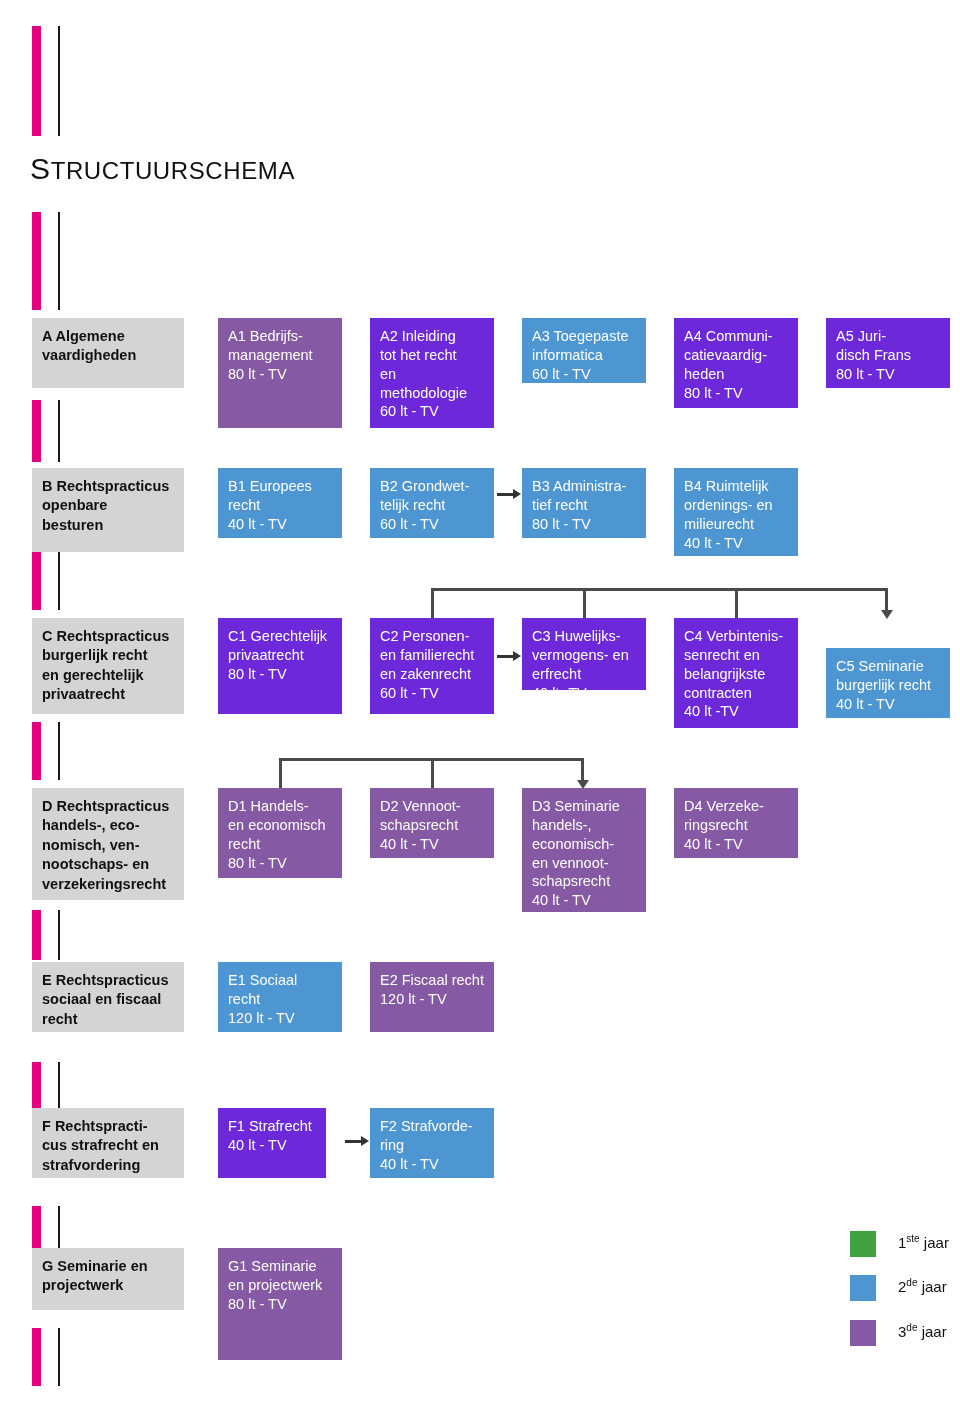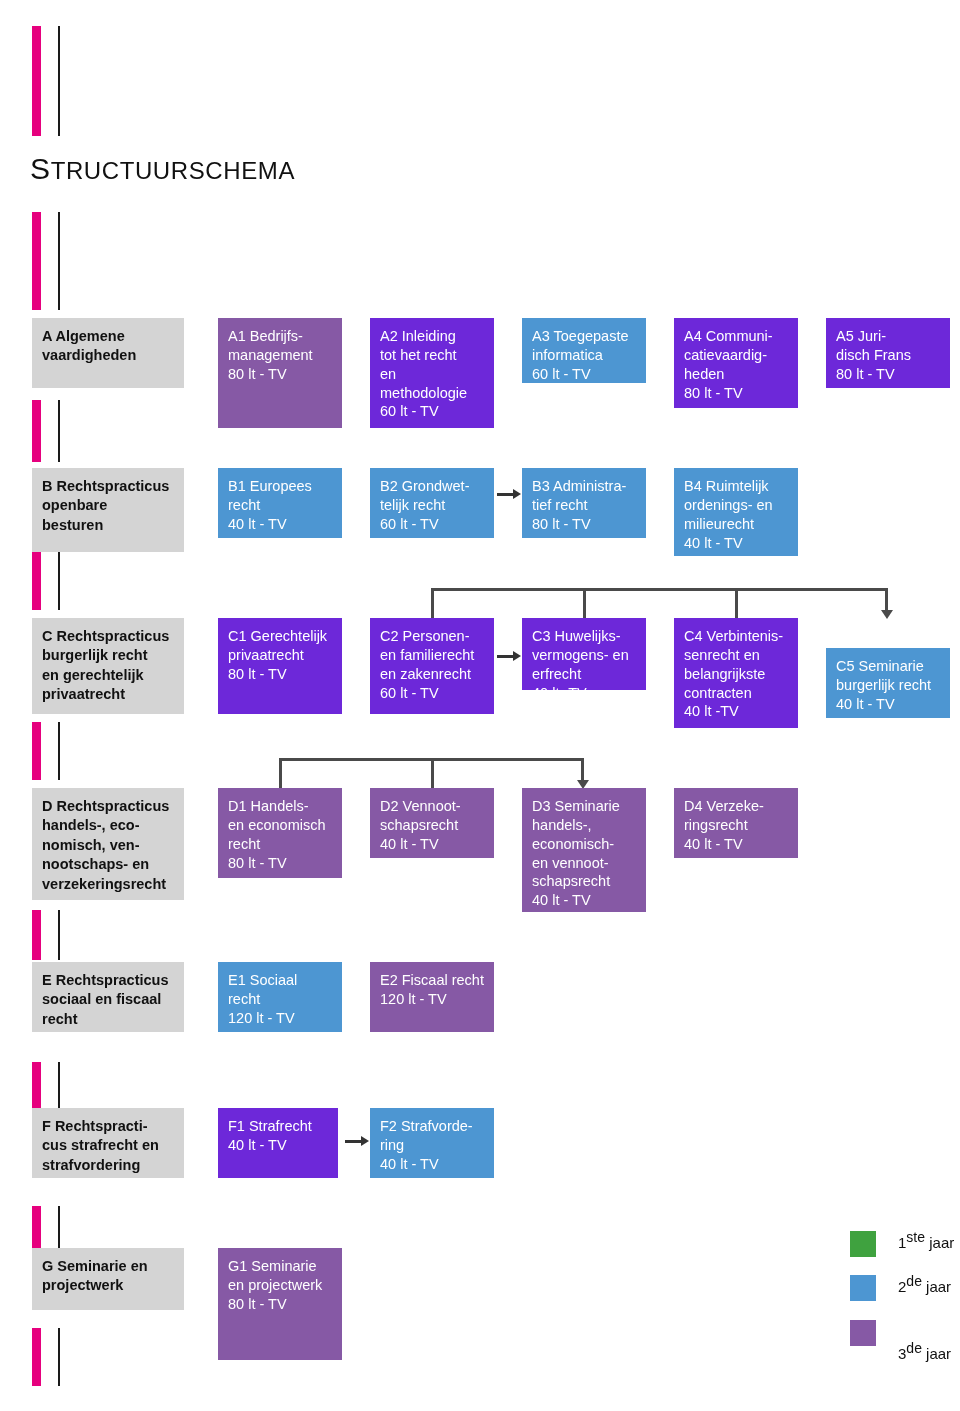--- a/index.html
+++ b/index.html
@@ -95,21 +95,21 @@
     width: 26px;
     height: 26px;
   }
   .legend-label {
     position: absolute;
     font-size: 15px;
     color: #111111;
     white-space: nowrap;
   }
   .legend-label sup {
-    font-size: 14px;
+    font-size: 10px;
     vertical-align: super;
     line-height: 0;
   }
 </style>
 </head>
 <body>
 
 <div class="rail" style="left:32px;  top:26px;   height:110px;"></div>
 <div class="rail-line" style="left:58px;  top:26px;   height:110px;"></div>
 
@@ -184,35 +184,35 @@
 <div class="box y3" style="left:218px; top:788px; width:124px; height:90px;">D1 Handels-<br>en economisch<br>recht<br>80 lt - TV</div>
 <div class="box y3" style="left:370px; top:788px; width:124px; height:70px;">D2 Vennoot-<br>schapsrecht<br>40 lt - TV</div>
 <div class="box y3" style="left:522px; top:788px; width:124px; height:124px;">D3 Seminarie<br>handels-,<br>economisch-<br>en vennoot-<br>schapsrecht<br>40 lt - TV</div>
 <div class="box y3" style="left:674px; top:788px; width:124px; height:70px;">D4 Verzeke-<br>ringsrecht<br>40 lt - TV</div>
 
 <div class="box cat" style="left:32px;  top:962px; width:152px; height:70px;">E Rechtspracticus<br>sociaal en fiscaal<br>recht</div>
 <div class="box y2" style="left:218px; top:962px; width:124px; height:70px;">E1 Sociaal<br>recht<br>120 lt - TV</div>
 <div class="box y3" style="left:370px; top:962px; width:124px; height:70px;">E2 Fiscaal recht<br>120 lt - TV</div>
 
 <div class="box cat" style="left:32px;  top:1108px; width:152px; height:70px;">F Rechtspracti-<br>cus strafrecht en<br>strafvordering</div>
-<div class="box y1" style="left:218px; top:1108px; width:120px; height:70px;">F1 Strafrecht<br>40 lt - TV</div>
+<div class="box y1" style="left:218px; top:1108px; width:108px; height:70px;">F1 Strafrecht<br>40 lt - TV</div>
 <div class="box y2" style="left:370px; top:1108px; width:124px; height:70px;">F2 Strafvorde-<br>ring<br>40 lt - TV</div>
 
 <div class="arrow-shaft" style="left:345px; top:1140px; width:17px;"></div>
 <div class="arrow-head-right" style="left:361px; top:1135.5px;"></div>
 
 <div class="box cat" style="left:32px;  top:1248px; width:152px; height:62px;">G Seminarie en<br>projectwerk</div>
 <div class="box y3" style="left:218px; top:1248px; width:124px; height:112px;">G1 Seminarie<br>en projectwerk<br>80 lt - TV</div>
 
 <div class="legend-swatch" style="left:850px; top:1231px; background:#3FA23F;"></div>
 <div class="legend-label" style="left:898px; top:1234px;">
   <span>1</span><sup>ste</sup>&nbsp;<span>jaar</span>
 </div>
 
 <div class="legend-swatch" style="left:850px; top:1275px; background:#4D96D2;"></div>
 <div class="legend-label" style="left:898px; top:1278px;">
   <span>2</span><sup>de</sup>&nbsp;<span>jaar</span>
 </div>
 
 <div class="legend-swatch" style="left:850px; top:1320px; background:#8659A5;"></div>
-<div class="legend-label" style="left:898px; top:1323px;margin-top:22px;">
+<div class="legend-label" style="left:898px; top:1323px;">
   <span>3</span><sup>de</sup>&nbsp;<span>jaar</span>
 </div>
 
 </body></html>

